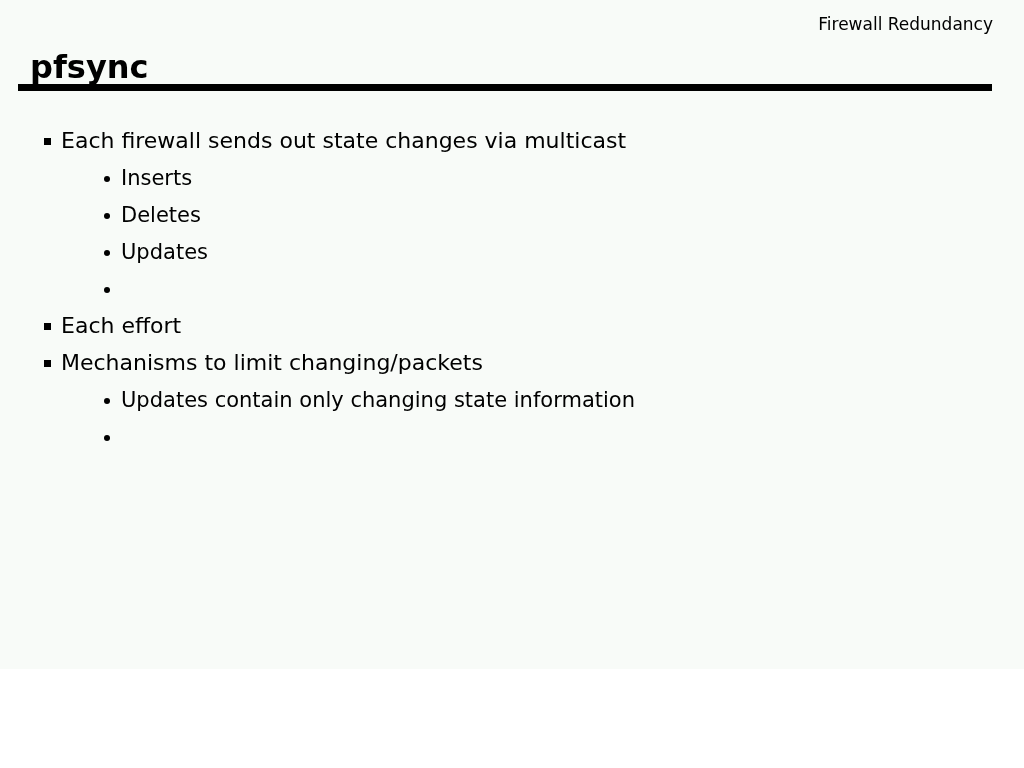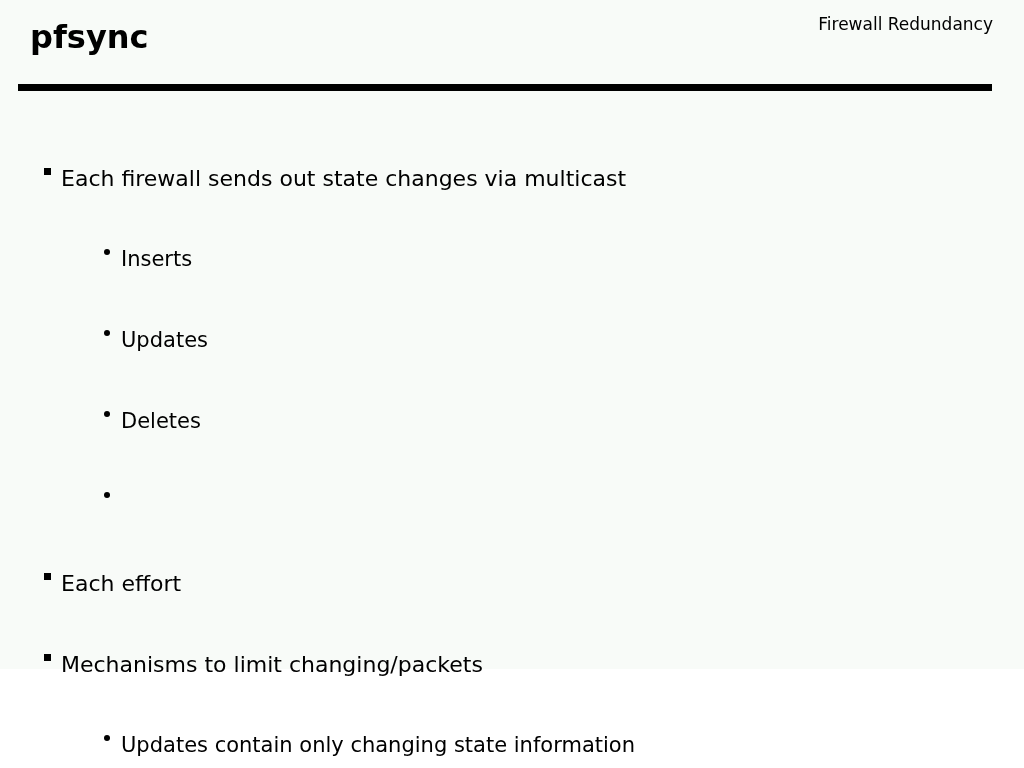--- a/index.html
+++ b/index.html
@@ -20,44 +20,43 @@
     position: absolute;
     top: 14px;
     right: 31px;
     font-size: 17px;
     letter-spacing: 0px;
     color: #000000;
   }
   .slide-title {
     position: absolute;
     left: 30px;
-    top: 20px;
+    top: 50px;
     font-size: 32px;
     line-height: 1.1;
     color: #000000;
   }
   .title-rule {
     position: absolute;
     left: 18px;
     top: 84px;
     width: 974px;
     height: 7px;
     background: #000000;
   }
   .content {
     position: absolute;
     left: 0;
     top: 122px;
     width: 1024px;
   }
   .item {
     display: flex;
-    align-items: flex-start;
+    align-items: center;
     height: 37px;
-    margin-top: 44px;
   }
   .item .marker {
     flex: 0 0 auto;
     background: #000000;
   }
   .item.level-1 { padding-left: 44px; font-size: 22px; }
   .item.level-1 .marker {
     width: 7px;
     height: 7px;
     margin-right: 10px;
@@ -89,25 +88,25 @@
       <div class="item level-1">
         <span class="marker"></span>
         <span class="text">Each firewall sends out state changes via multicast</span>
       </div>
       <div class="item level-2">
         <span class="marker"></span>
         <span class="text">Inserts</span>
       </div>
       <div class="item level-2">
         <span class="marker"></span>
-        <span class="text">Updates</span>
+        <span class="text">Deletes</span>
       </div>
       <div class="item level-2">
         <span class="marker"></span>
-        <span class="text">Deletes</span>
+        <span class="text">Updates</span>
       </div>
       <div class="item level-2">
         <span class="marker"></span>
       </div>
       <div class="item level-1">
         <span class="marker"></span>
         <span class="text">Each effort</span>
       </div>
       <div class="item level-1">
         <span class="marker"></span>

